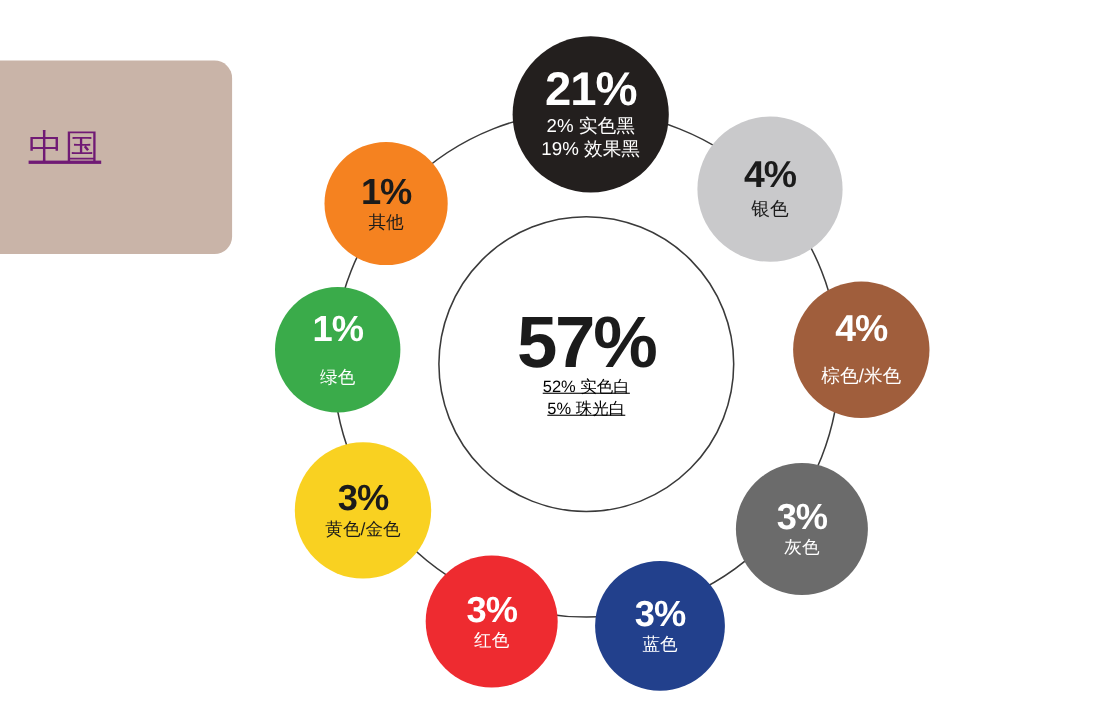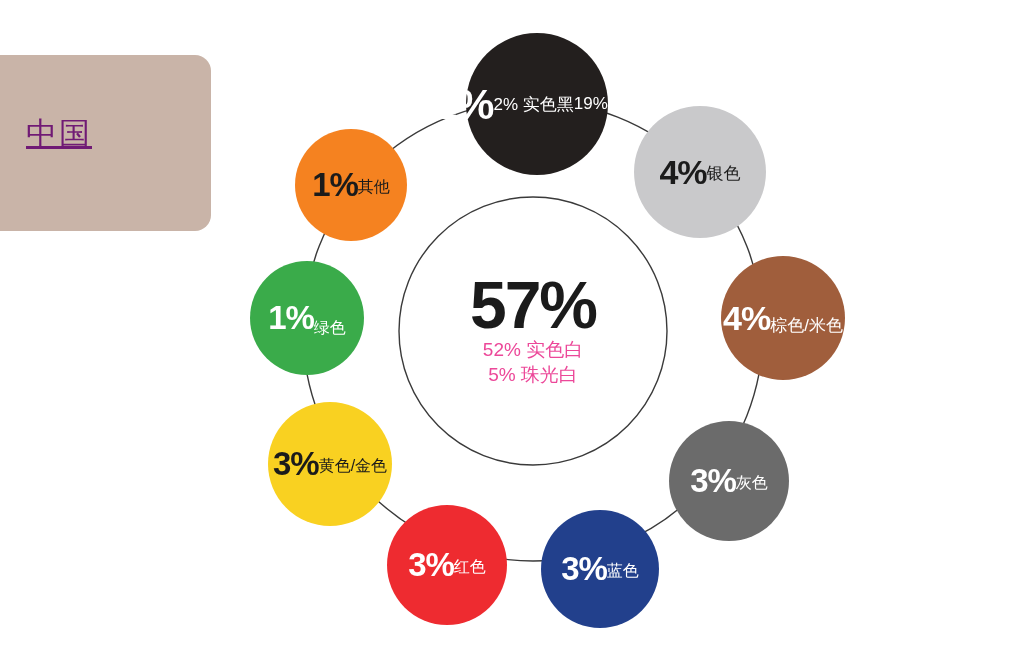--- a/index.html
+++ b/index.html
@@ -67,33 +67,34 @@
   }
   .hub-main {
     font-size: 66px;
     font-weight: bold;
     color: #1b1b1b;
     letter-spacing: -2px;
     line-height: 0.95;
     margin-bottom: 0;
   }
   .hub-sub {
-    font-size: 19px;
-    color: #ec4899;
+    font-size: 15px;
+    color: #000000;
     line-height: 1.34;
     white-space: nowrap;
+    text-decoration: underline;
   }
 
   
   .bubble {
     position: absolute;
     border-radius: 50%;
     box-sizing: border-box;
     display: flex;
-    flex-direction: row;
+    flex-direction: column;
     align-items: center;
     justify-content: center;
     text-align: center;
   }
   .bubble .pct {
     font-weight: bold;
     line-height: 0.95;
     letter-spacing: -1px;
   }
   .bubble .lbl {

